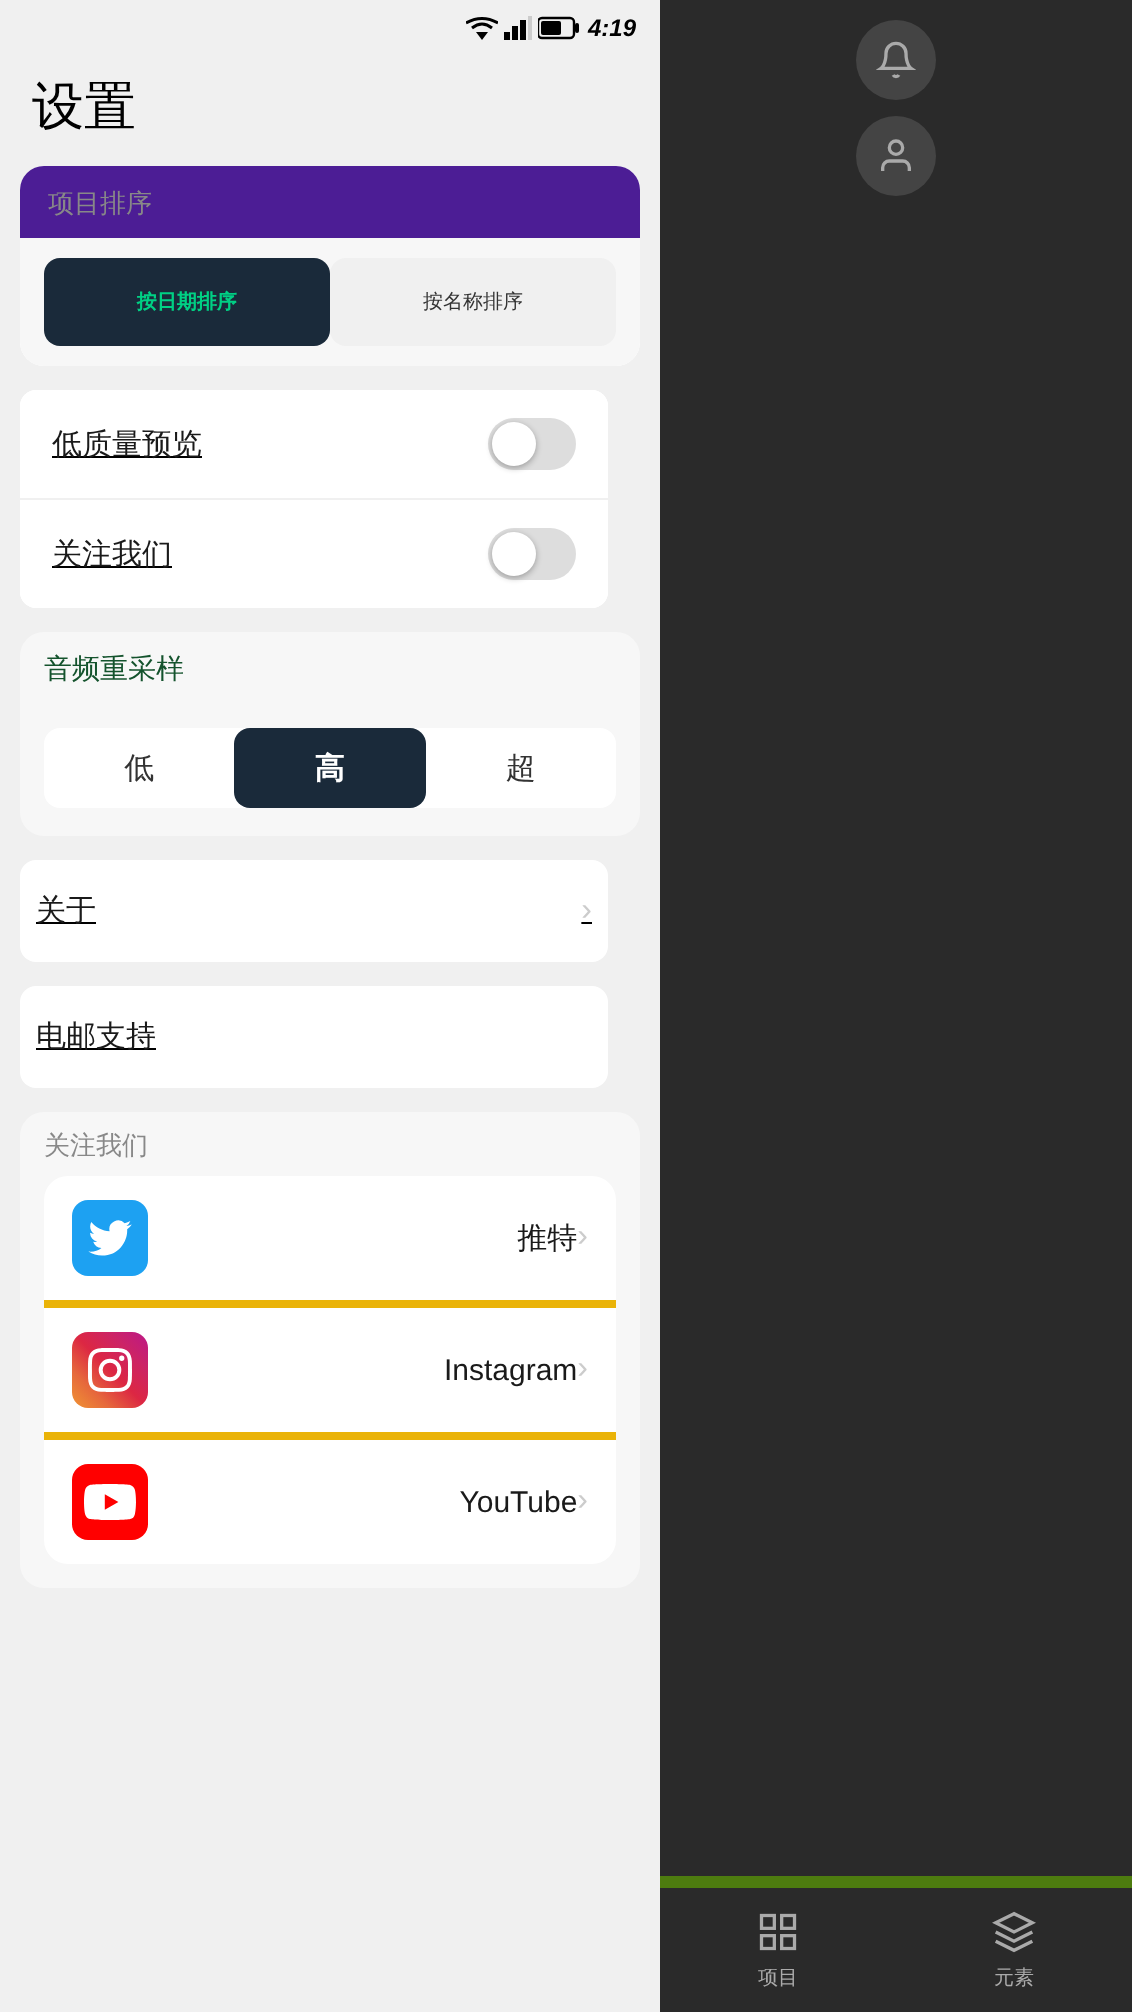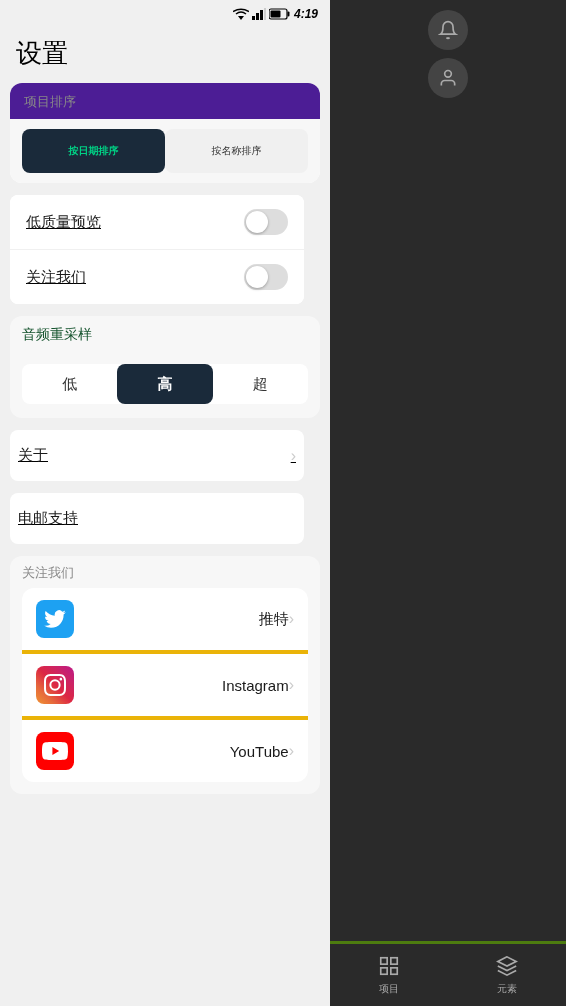--- a/index.html
+++ b/index.html
@@ -47,21 +47,21 @@
       display: flex;
       align-items: center;
       justify-content: center;
       color: #ccc;
       font-size: 18px;
     }
 
     .right-bottom-nav {
       width: 100%;
       display: flex;
-      border-top: 3px solid #4d7c0f;
+      border-top: 6px solid #4d7c0f;
     }
 
     .right-nav-item {
       flex: 1;
       display: flex;
       flex-direction: column;
       align-items: center;
       justify-content: center;
       padding: 10px 0;
       color: #aaa;

